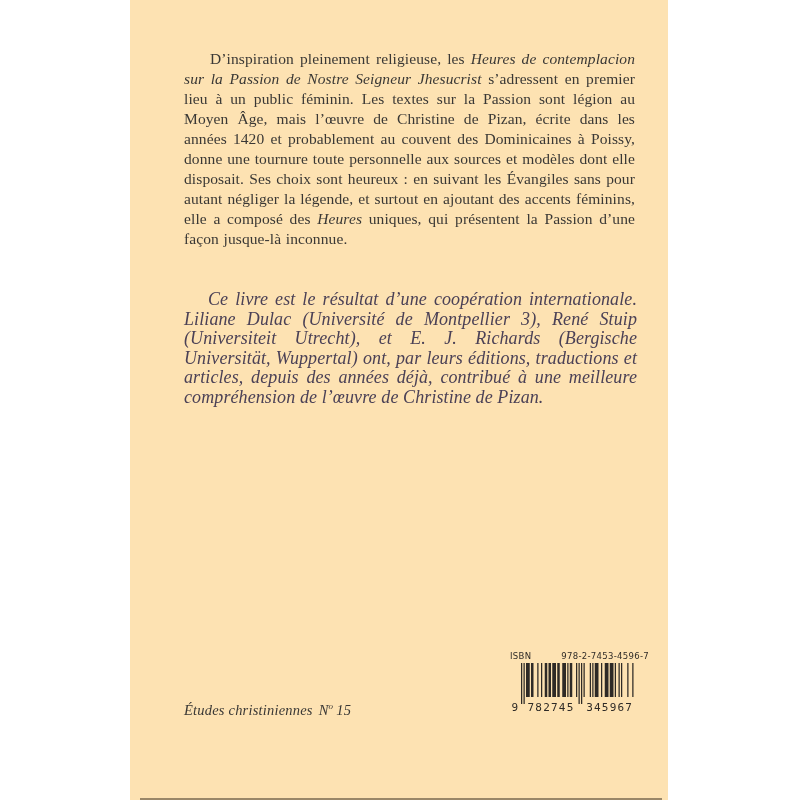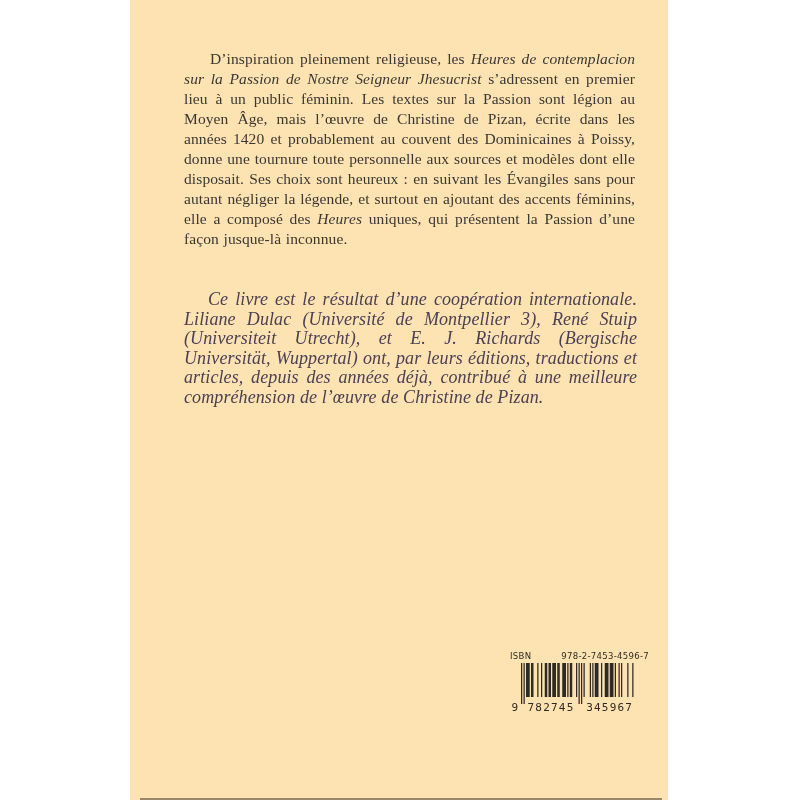--- a/index.html
+++ b/index.html
@@ -41,20 +41,21 @@
 </head>
 <body>
 
 <div class="stage">
   <div class="cover">
 
     <p class="synopsis"><span class="indent"></span><span>D’inspiration pleinement religieuse, les </span><i>Heures de contemplacion sur la Passion de Nostre Seigneur Jhesucrist</i><span> s’adressent en premier lieu à un public féminin. Les textes sur la Passion sont légion au Moyen Âge, mais l’œuvre de Christine de Pizan, écrite dans les années 1420 et probablement au couvent des Dominicaines à Poissy, donne une tournure toute personnelle aux sources et modèles dont elle disposait. Ses choix sont heureux : en suivant les Évangiles sans pour autant négliger la légende, et surtout en ajoutant des accents féminins, elle a composé des </span><i>Heures</i><span> uniques, qui présentent la Passion d’une façon jusque-là inconnue.</span></p>
 
     <p class="credits">Ce livre est le résultat d’une coopération internationale. Liliane Dulac (Université de Montpellier 3), René Stuip (Universiteit Utrecht), et E. J. Richards (Bergische Universität, Wuppertal) ont, par leurs éditions, traductions et articles, depuis des années déjà, contribué à une meilleure compréhension de l’œuvre de Christine de Pizan.</p>
 
+    <p class="imprint"><span>Études christiniennes</span><span class="numpfx">N</span><sup>o</sup><span class="num">15</span></p>
 
     <div class="barcode-block">
       <div class="isbn-line"><span>ISBN</span><span class="isbn-num">978-2-7453-4596-7</span></div>
       <svg class="barcode-svg" id="ean-svg" width="130" height="49" viewBox="0 0 130 49">
           <rect x="11.00" y="0" width="1.25" height="41" fill="#2E2A26"></rect>
           <rect x="13.50" y="0" width="1.25" height="41" fill="#2E2A26"></rect>
           <rect x="16.00" y="0" width="3.75" height="34" fill="#2E2A26"></rect>
           <rect x="21.00" y="0" width="2.50" height="34" fill="#2E2A26"></rect>
           <rect x="27.25" y="0" width="1.25" height="34" fill="#2E2A26"></rect>
           <rect x="31.00" y="0" width="1.25" height="34" fill="#2E2A26"></rect>

